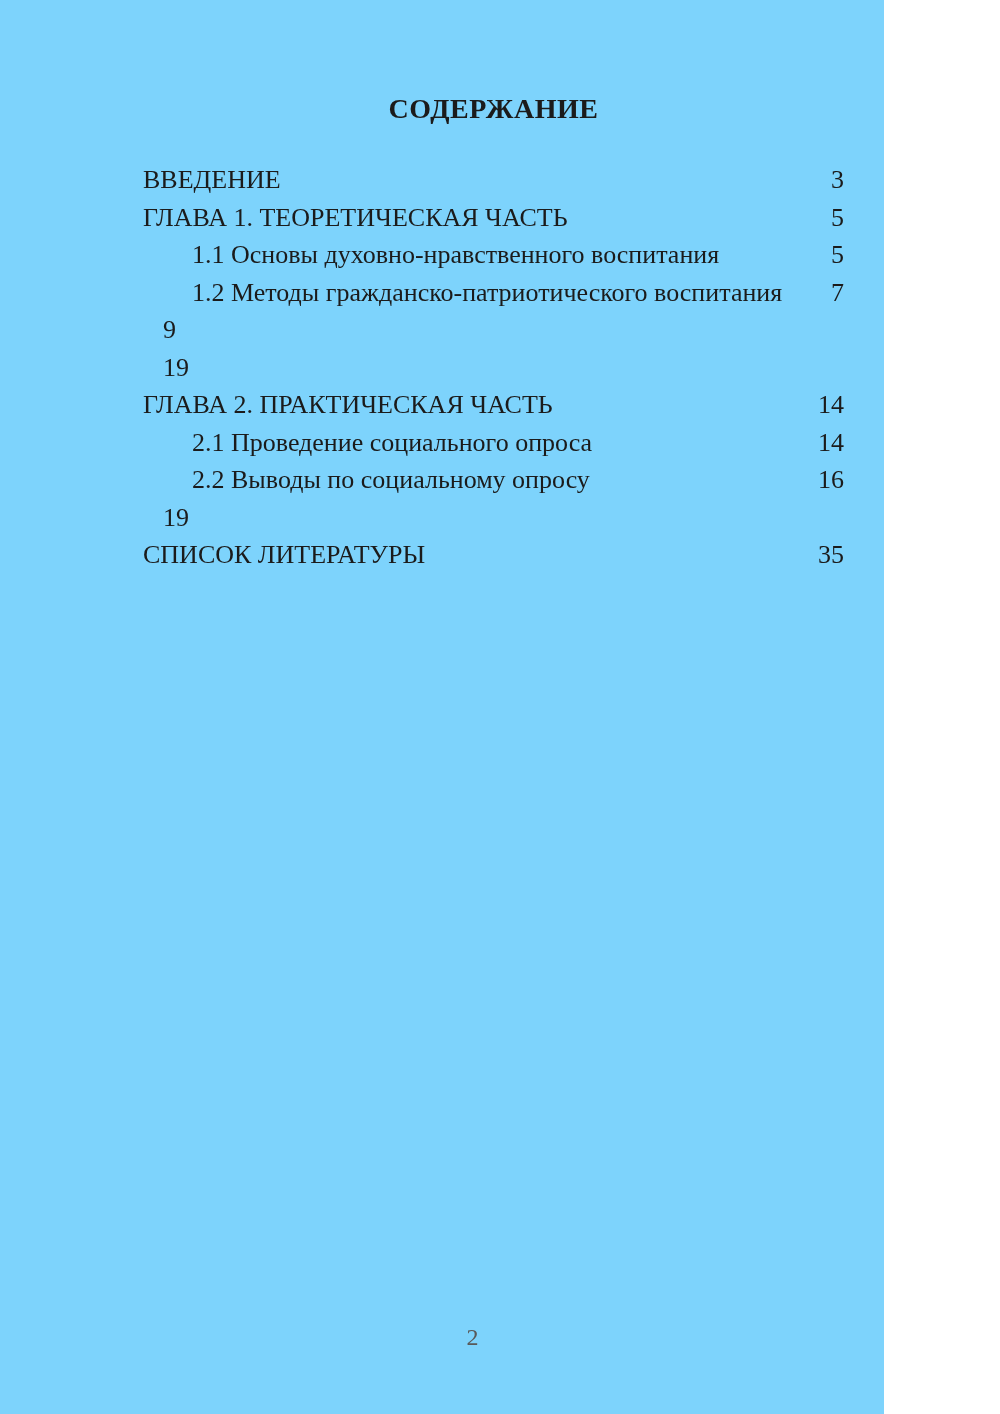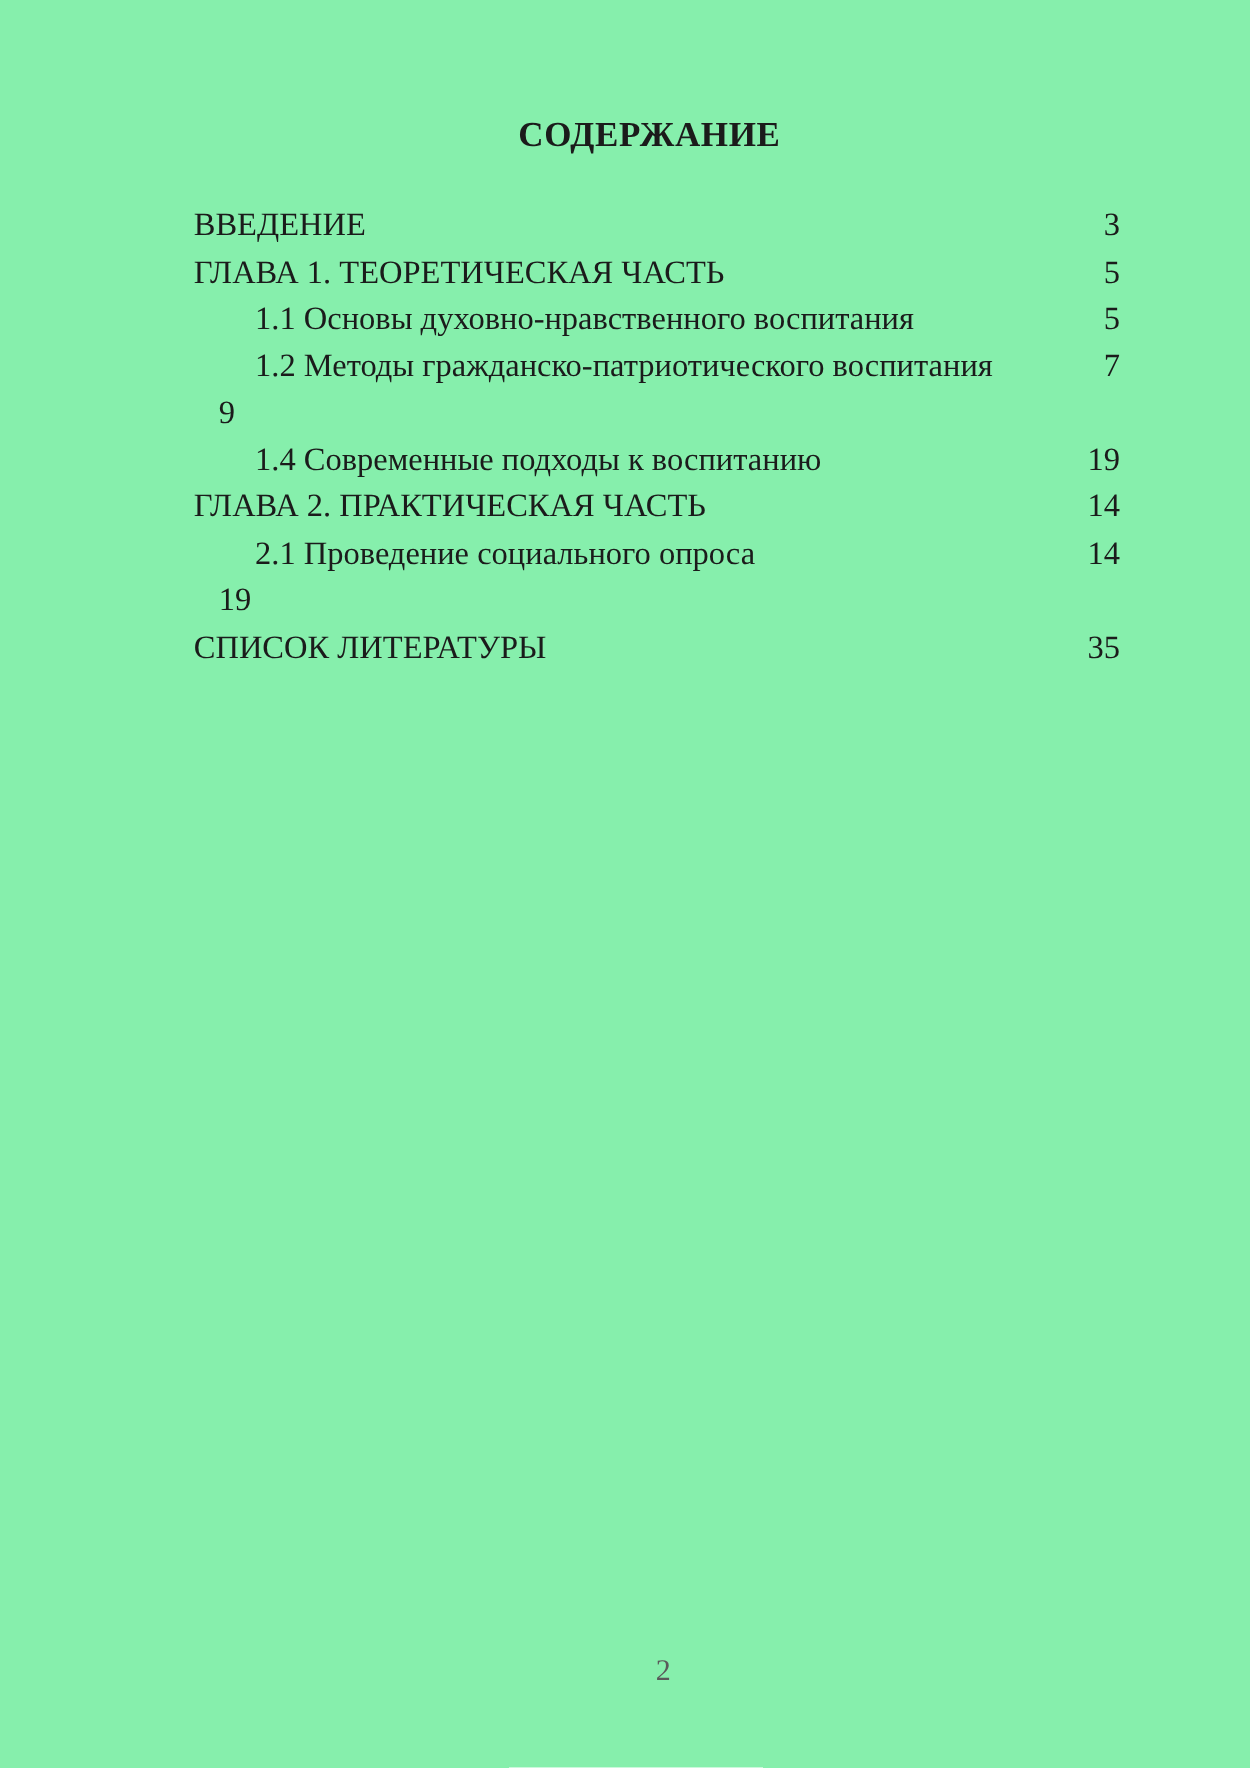--- a/index.html
+++ b/index.html
@@ -3,39 +3,38 @@
 <meta charset="utf-8">
 <style>
   * { margin: 0; padding: 0; box-sizing: border-box; }
   html, body { background: #ffffff; }
   body {
     width: 1000px;
     font-family: "Liberation Serif", "DejaVu Serif", serif;
   }
   .page {
     position: relative;
-    width: 1000px;
+    width: 884px;
     height: 1414px;
-    background: #86efac;
+    background: #7dd3fc;
     color: #1b1b1b;
-    padding: 0 104px 0 143px;
+    padding: 0 40px 0 143px;
     overflow: hidden;
   }
   .doc-title {
     margin-top: 90px;
     font-size: 28px;
     line-height: 38px;
     font-weight: bold;
     text-align: center;
     letter-spacing: 0.5px;
     color: #1b1b1b;
   }
   .toc-list {
     margin-top: 33px;
-    margin-left: 12px;
   }
   .toc-row {
     display: flex;
     justify-content: space-between;
     align-items: baseline;
     font-size: 26px;
     line-height: 37.5px;
     white-space: nowrap;
   }
   .toc-row.indent .toc-label {
@@ -87,34 +86,37 @@
     <div class="toc-row indent">
       <span class="toc-label">1.2 Методы гражданско-патриотического воспитания</span>
       <span class="toc-page">7</span>
     </div>
 
     <div class="toc-row indent">
       <span class="toc-page">9</span>
     </div>
 
     <div class="toc-row indent">
-      <span class="toc-label">1.4 Современные подходы к воспитанию</span>
       <span class="toc-page">19</span>
     </div>
 
     <div class="toc-row">
       <span class="toc-label">ГЛАВА 2. ПРАКТИЧЕСКАЯ ЧАСТЬ</span>
       <span class="toc-page">14</span>
     </div>
 
     <div class="toc-row indent">
       <span class="toc-label">2.1 Проведение социального опроса</span>
       <span class="toc-page">14</span>
     </div>
 
+    <div class="toc-row indent">
+      <span class="toc-label">2.2 Выводы по социальному опросу</span>
+      <span class="toc-page">16</span>
+    </div>
 
     <div class="toc-row">
       <span class="toc-page">19</span>
     </div>
 
     <div class="toc-row">
       <span class="toc-label">СПИСОК ЛИТЕРАТУРЫ</span>
       <span class="toc-page">35</span>
     </div>
   </div>

